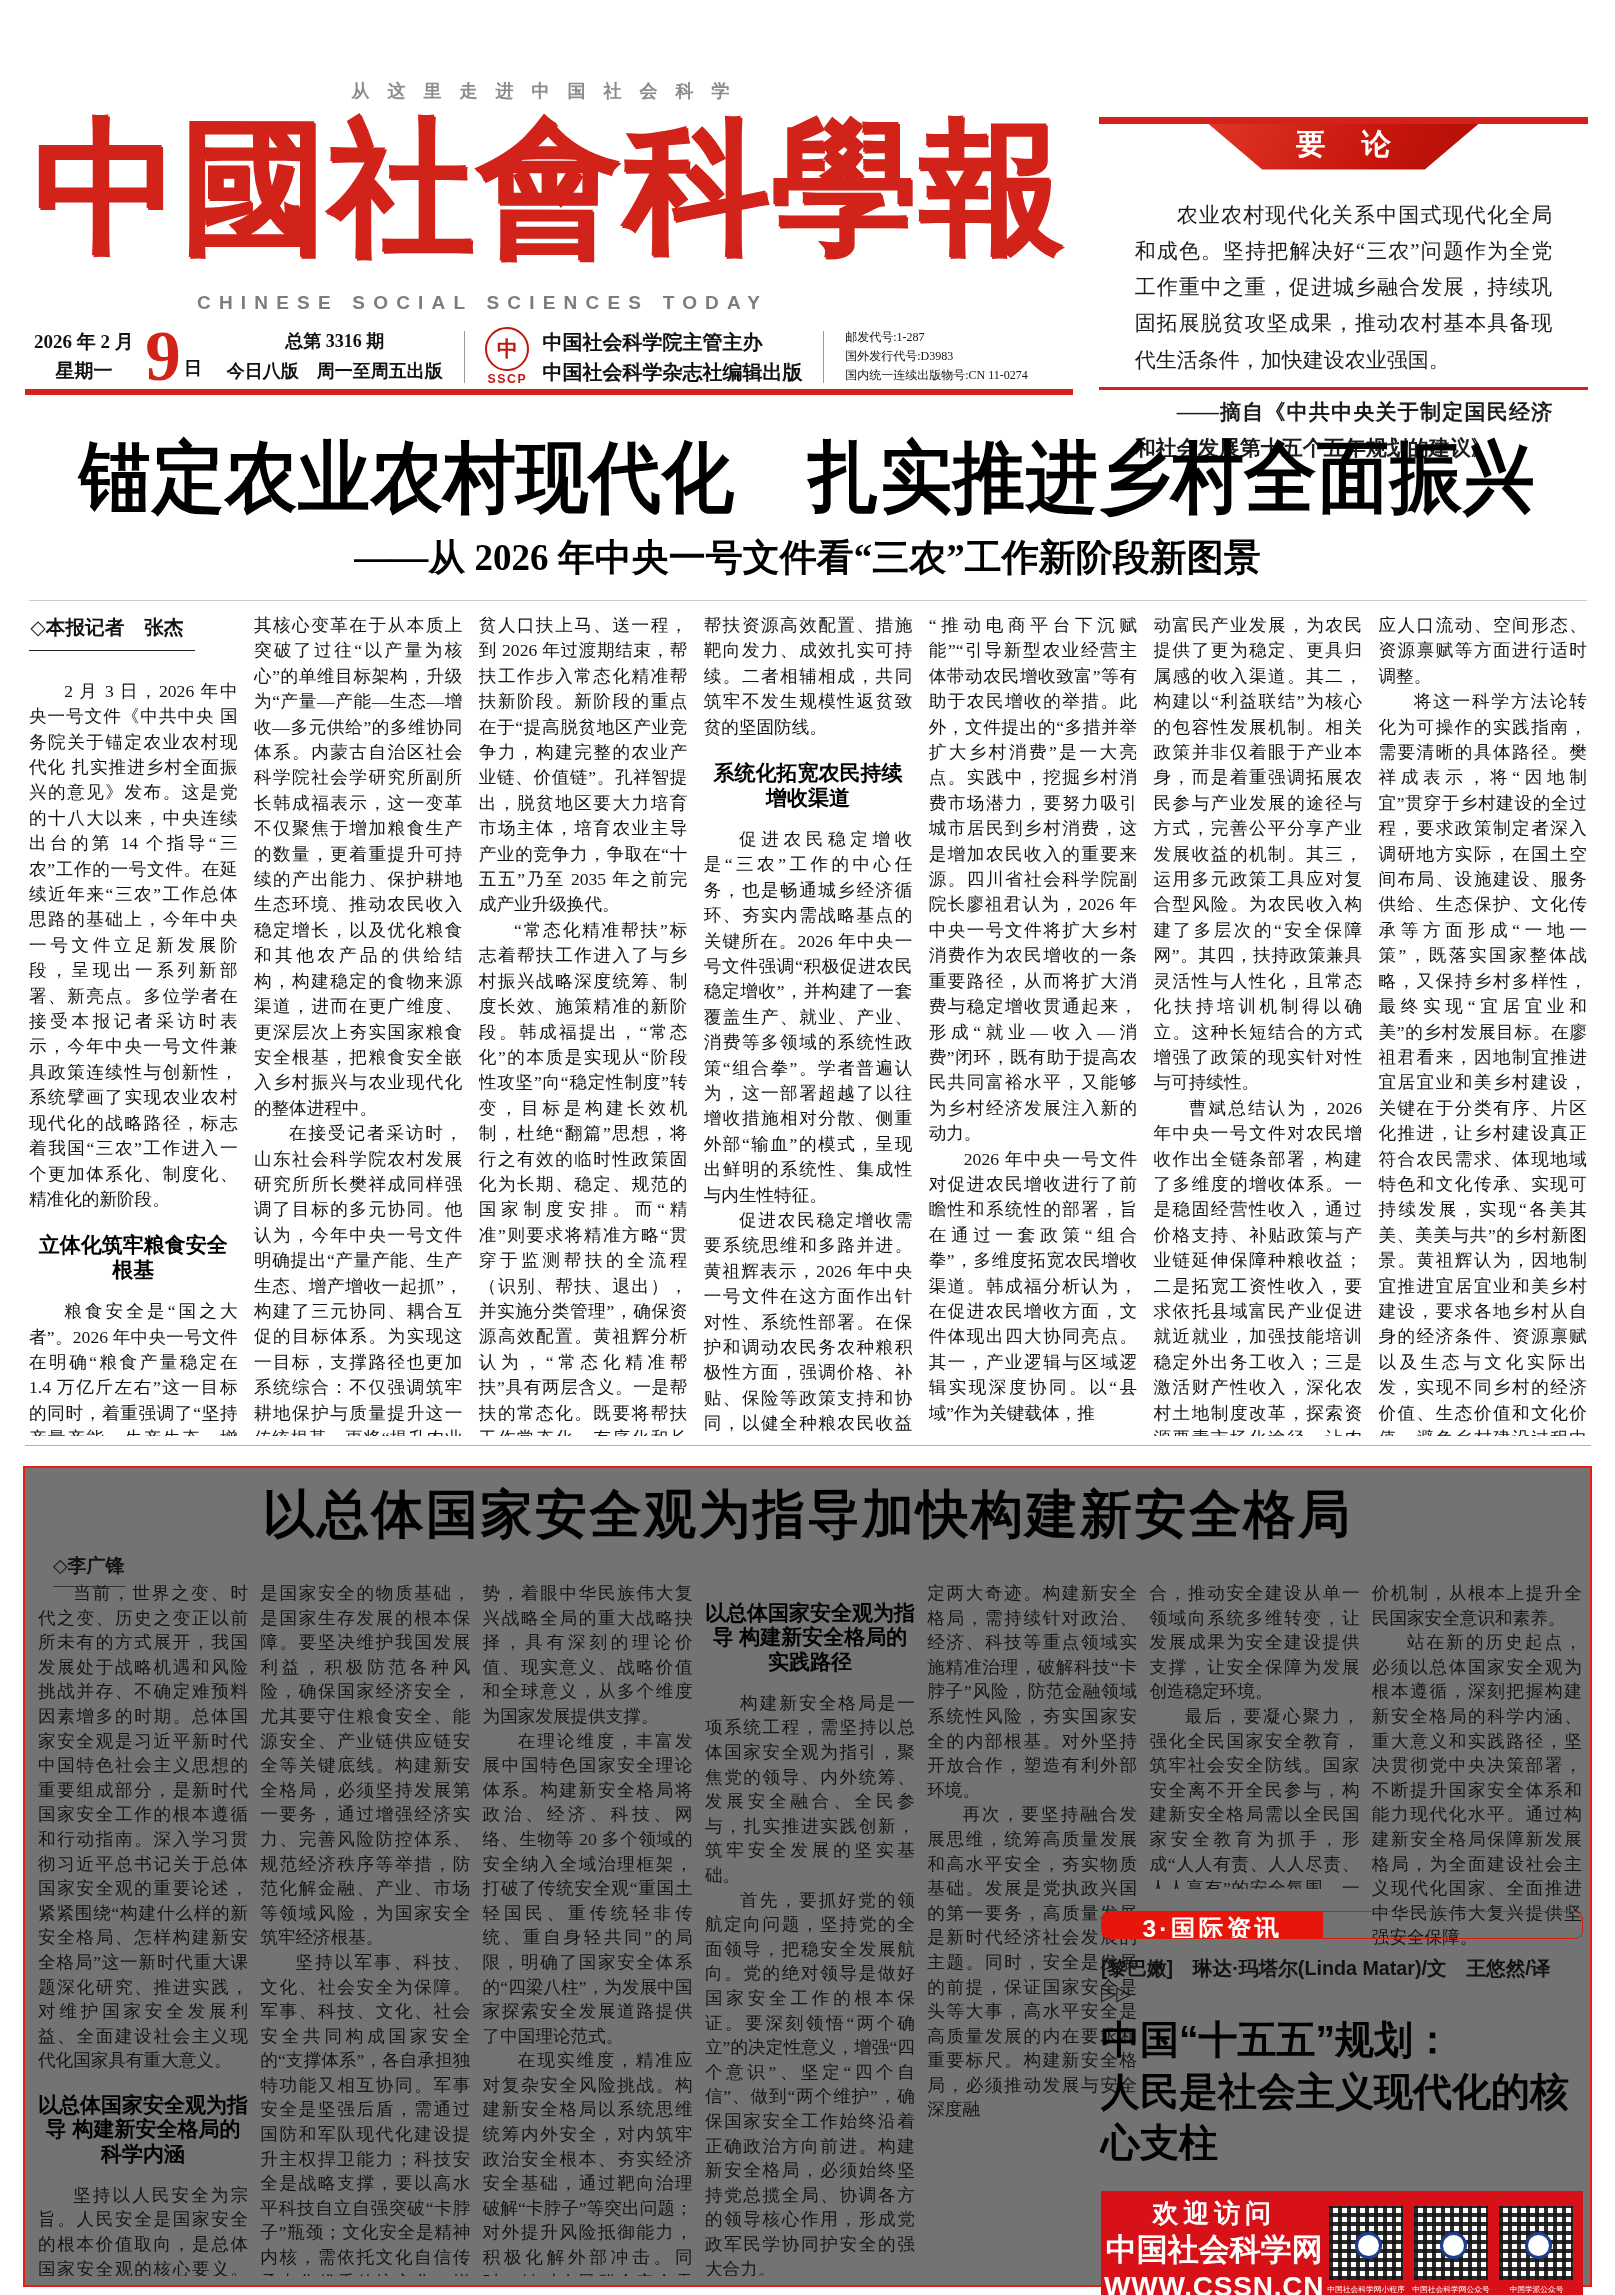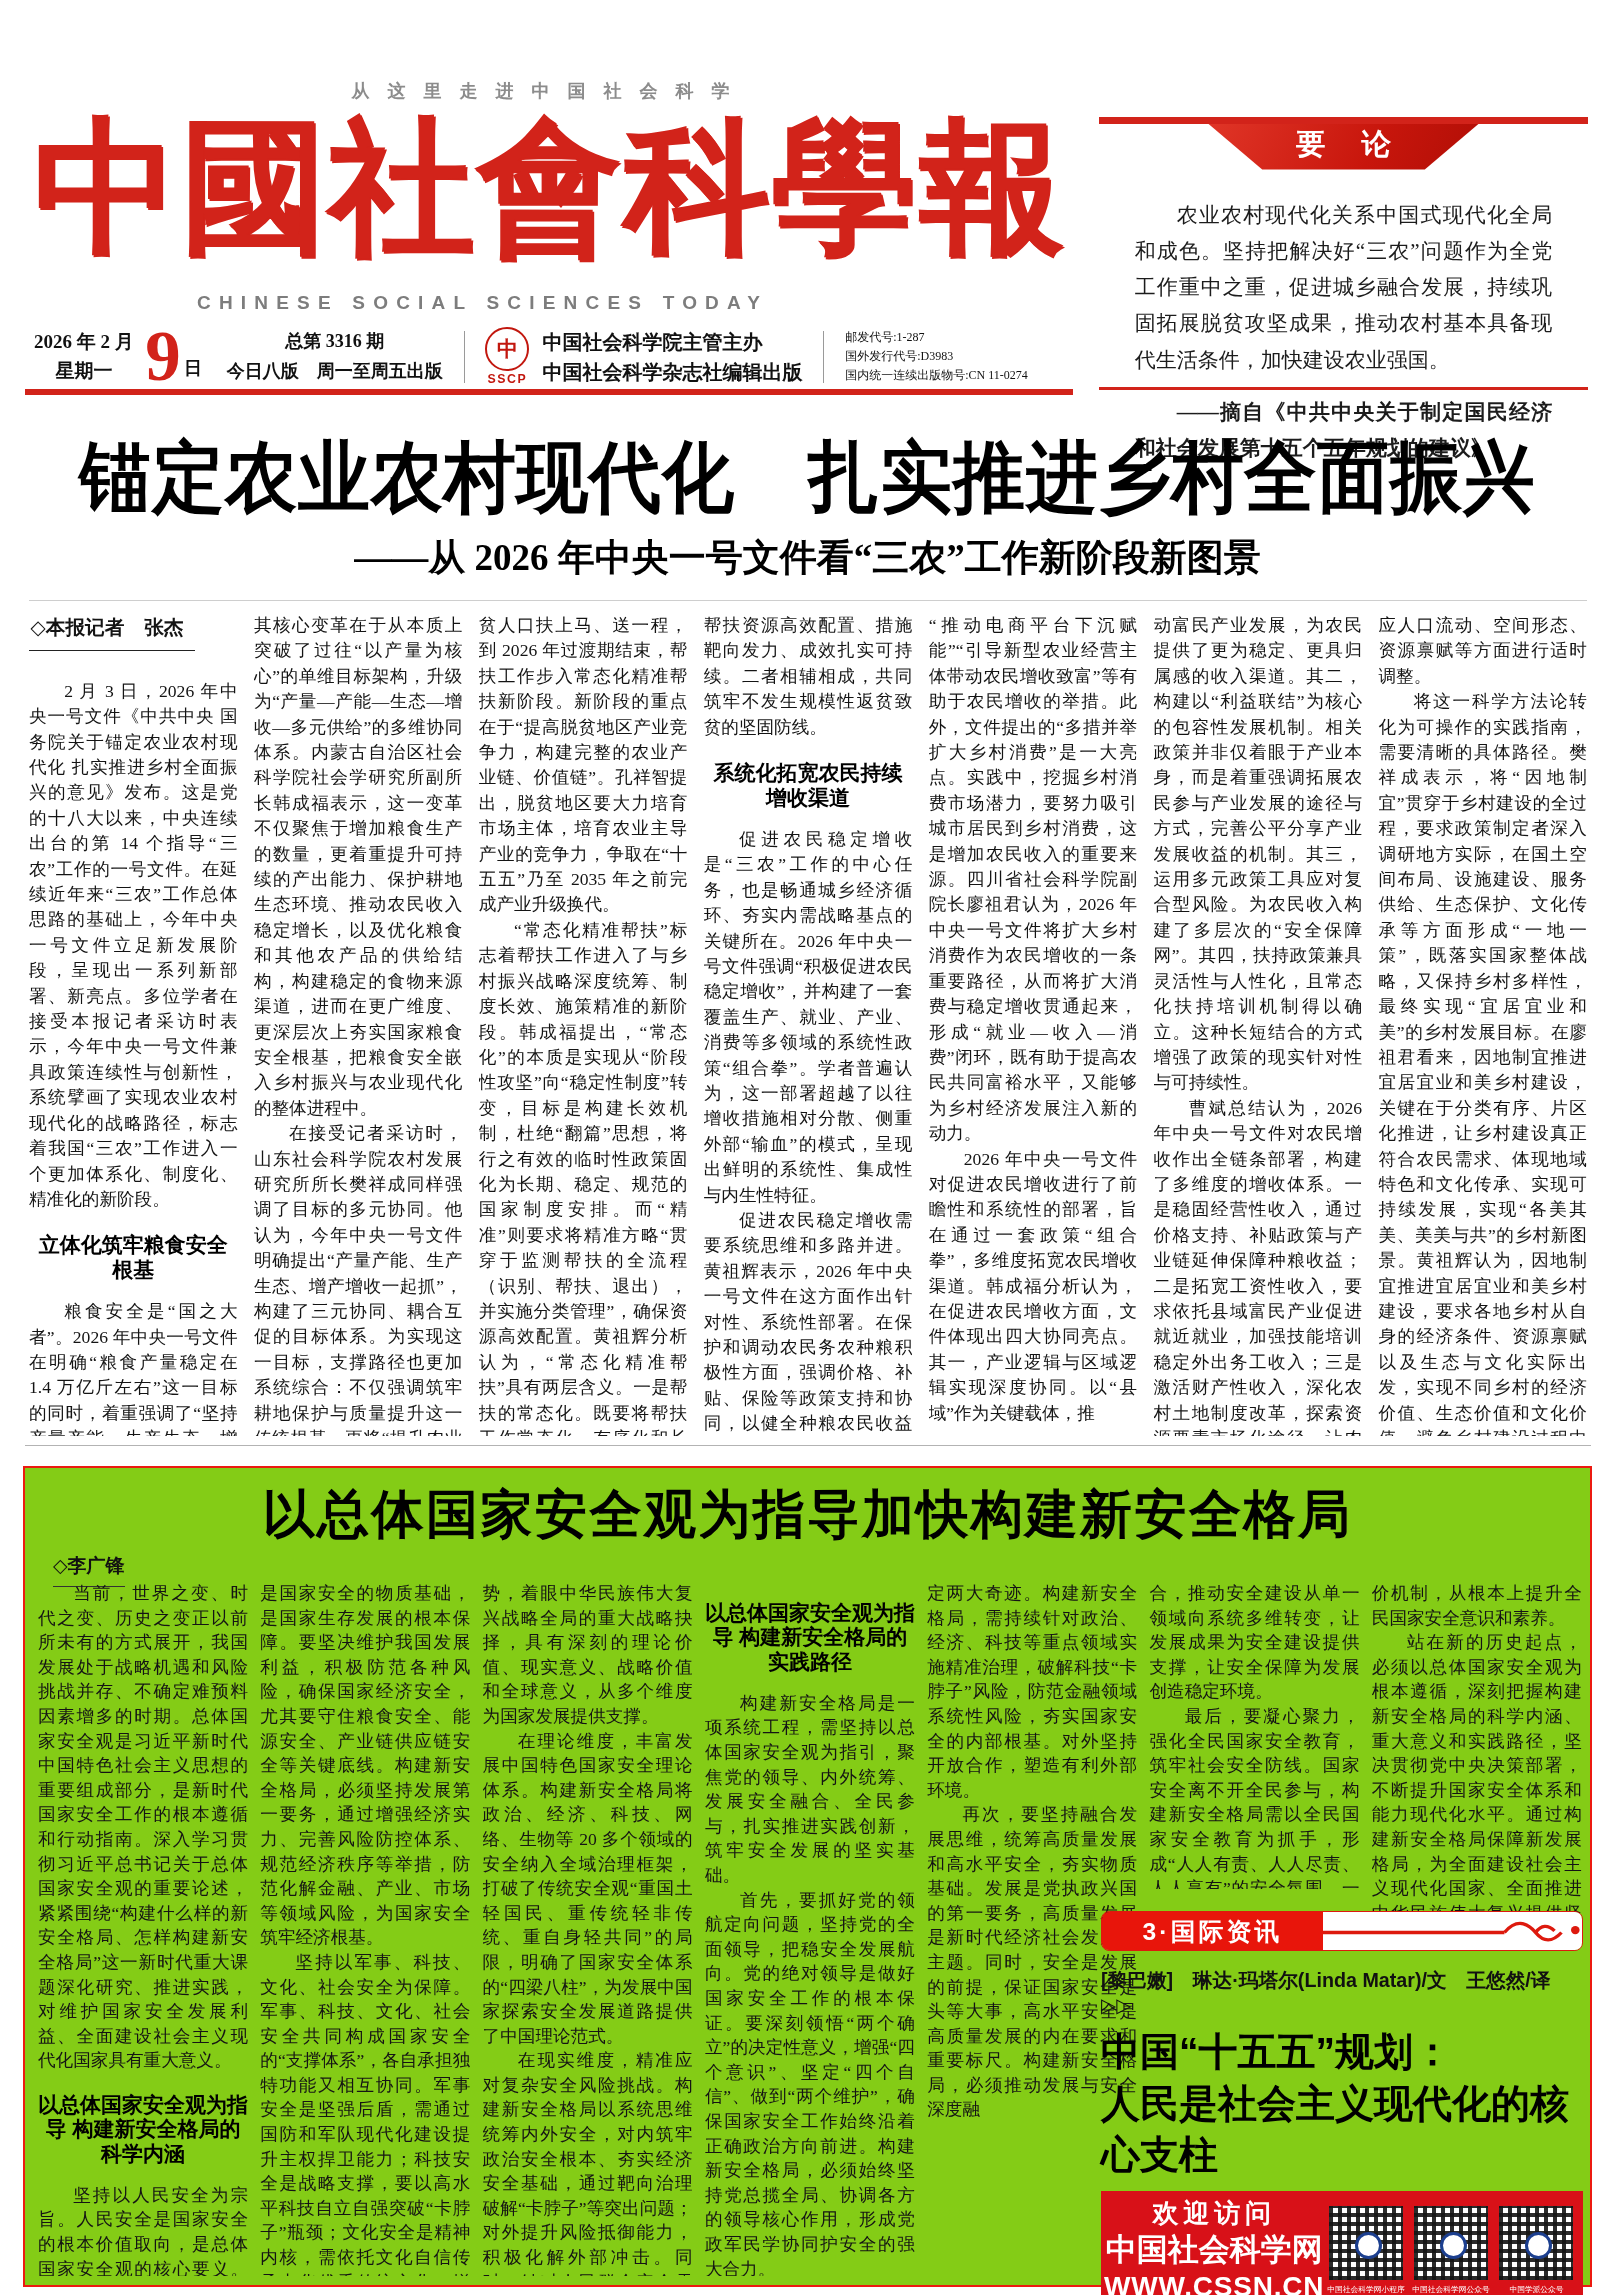--- a/index.html
+++ b/index.html
@@ -62,42 +62,42 @@
   .blk-c{margin:0;text-indent:0;}
   .blk-h{margin:19.7px 0 16.4px;text-align:center;text-indent:0;
          font-family:"Liberation Sans","DejaVu Sans",sans-serif;
          font-weight:700;font-size:21px;color:#000;}
   .blk-b{font-weight:700;font-size:19.7px;display:inline-block;
          border-bottom:1.6px solid #222;padding:1.6px 11.5px 9.8px 1.6px;margin-bottom:28px;}
   .mid-rule{position:absolute;top:1445px;left:24.6px;width:1566px;border-top:0.8px solid #b3b3b3;}
 
   
   .bottom-box{position:absolute;top:1466px;left:23px;width:1569px;height:821px;
-              border:2.5px solid #ec1a10;background:#84cc16;}
+              border:2.5px solid #ec1a10;background:#737373;}
   .b-headline{text-align:center;margin-top:11.5px;font-weight:900;font-size:52px;letter-spacing:2.5px;
               font-family:"Liberation Sans","DejaVu Sans",sans-serif;color:#000;}
   .b-byline{position:absolute;left:28px;top:85px;font-weight:700;font-size:19px;
             border-bottom:0.8px solid #333;padding-bottom:6.6px;}
   .b-cols{position:absolute;left:13px;top:113px;width:1543px;height:695px;display:flex;gap:12.3px;}
   .bcol{width:210px;flex:none;overflow:hidden;text-align:justify;
         font-size:17.6px;line-height:24.6px;color:#141414;}
   .bcol:nth-child(6){height:308px;}
   .bcol:nth-child(7){height:492px;}
 
   .promo{height:177px;border-radius:11.5px;margin-bottom:11.5px;position:relative;overflow:hidden;
          background:linear-gradient(150deg,#ef5a2a 0%,#d81c0f 45%,#a90808 100%);
          text-align:center;color:#ffe08a;}
   .promo-l1{margin-top:13px;font-family:"Liberation Sans","DejaVu Sans",sans-serif;
             font-weight:700;font-size:22px;letter-spacing:1.6px;}
   .promo-l2{margin-top:3.3px;font-family:"Liberation Sans","DejaVu Sans",sans-serif;
             font-weight:700;font-size:22px;color:#ffeab0;}
   .promo svg{position:absolute;bottom:-3.3px;left:50%;transform:translateX(-50%);}
 
   .intl{position:absolute;left:1076px;top:443px;width:482px;}
-  .intl-bar{height:40px;border:1.6px solid #dd1a0e;border-radius:8.2px;display:flex;overflow:hidden;}
+  .intl-bar{height:28px;border:1.6px solid #dd1a0e;border-radius:8.2px;display:flex;overflow:hidden;flex-direction:column;}
   .intl-label{background:#e8150b;color:#fff;width:46%;display:flex;align-items:center;justify-content:center;
               font-family:"Liberation Sans","DejaVu Sans",sans-serif;font-weight:700;font-size:24.6px;letter-spacing:3.3px;}
   .intl-orn{flex:1;position:relative;background:#fff;}
   .intl-byline{margin-top:16.4px;font-weight:700;font-size:19.7px;color:#111;
                font-family:"Liberation Sans","DejaVu Sans",sans-serif;}
   .intl-hl{margin-top:9.8px;font-family:"Liberation Sans","DejaVu Sans",sans-serif;
            font-weight:900;font-size:39px;line-height:1.3;color:#000;}
 
   .banner{position:absolute;left:1076px;top:687px;width:482px;height:120px;background:#d81118;
           display:flex;align-items:center;margin-top:36px;}

